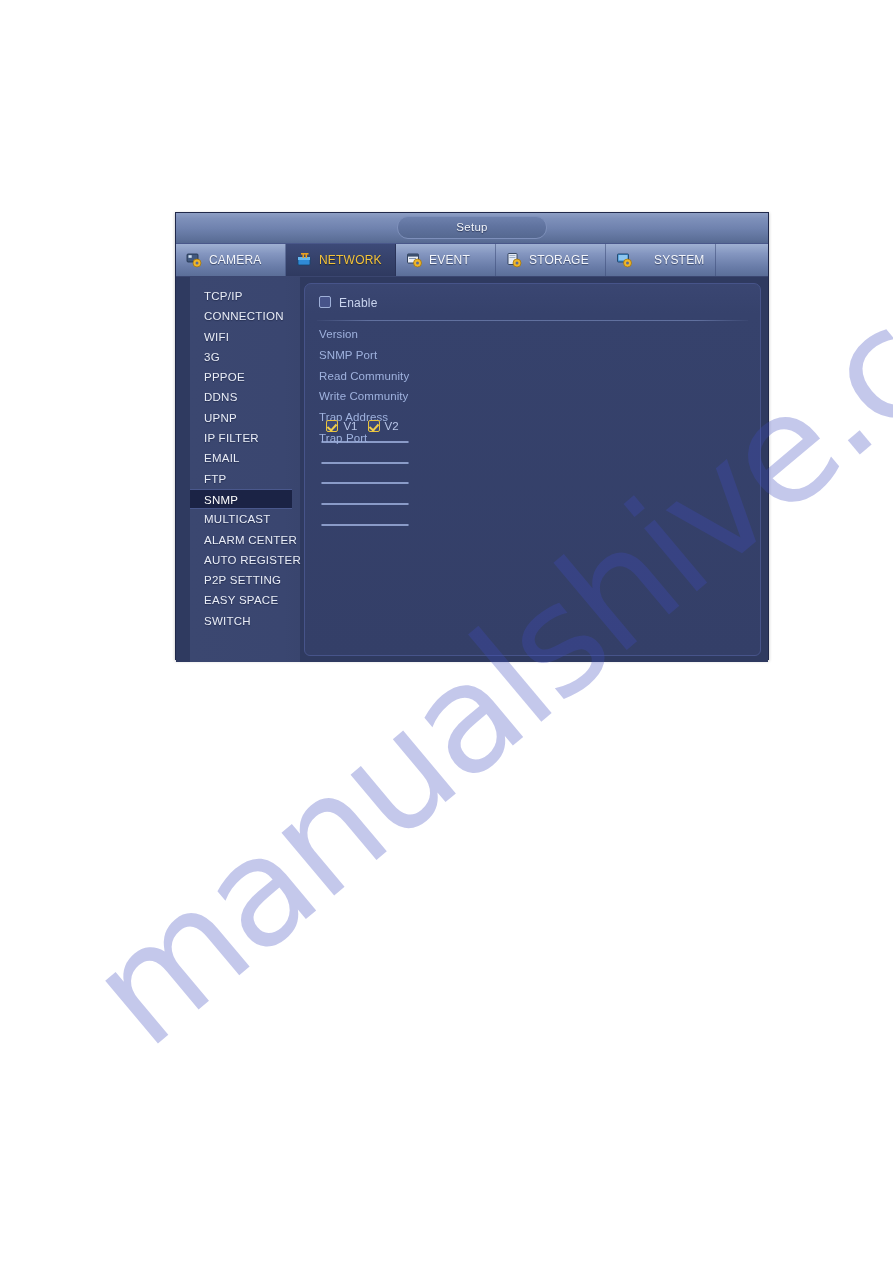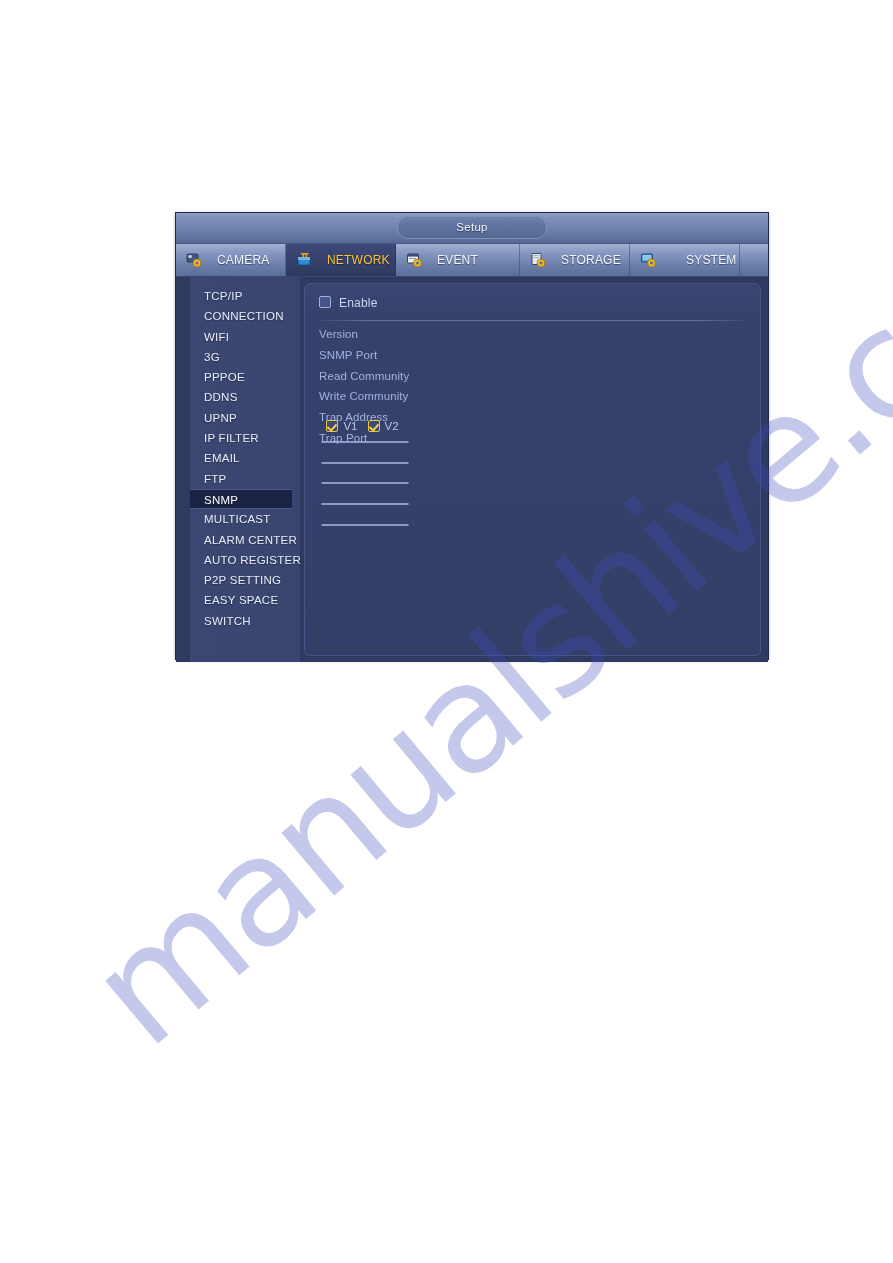--- a/index.html
+++ b/index.html
@@ -99,30 +99,30 @@
     box-sizing: border-box;
     color: #f4f7fc;
     font-size: 12px;
     letter-spacing: 0.2px;
     text-shadow: 0 1px 1px rgba(25,33,62,0.6);
     border-right: 1px solid rgba(60,75,120,0.55);
     cursor: default;
   }
   .tab.first { width: 110px; }
   .tab.tab-network { width: 110px; }
-  .tab.tab-event { width: 124px; }
+  .tab.tab-event { width: 100px; }
   .tab.tab-storage { width: 110px; }
   .tab.tab-system { width: 110px; border-right: 1px solid rgba(60,75,120,0.55); gap: 20px; }
   .tab.active {
     background: linear-gradient(to bottom, #3d4a78 0%, #36426c 45%, #2f3a60 100%);
     color: #f3c33a;
     text-shadow: 0 1px 1px rgba(20,20,20,0.6);
     border-right: 1px solid #2a3358;
   }
-  .tab-label { white-space: nowrap; margin-left: 8px; }
+  .tab-label { white-space: nowrap; }
 
   .tab-icon {
     width: 18px; height: 16px;
     position: relative;
     flex: 0 0 auto;
   }
   .tab-icon svg { display:block; }
 
   
   #dialog-body {

